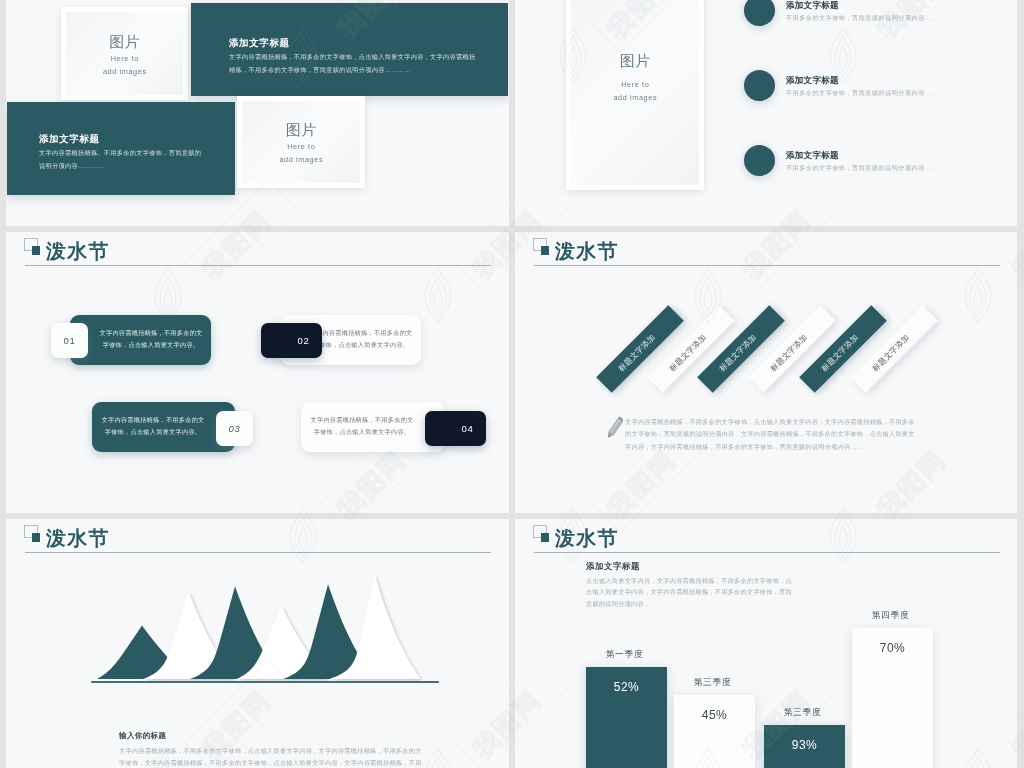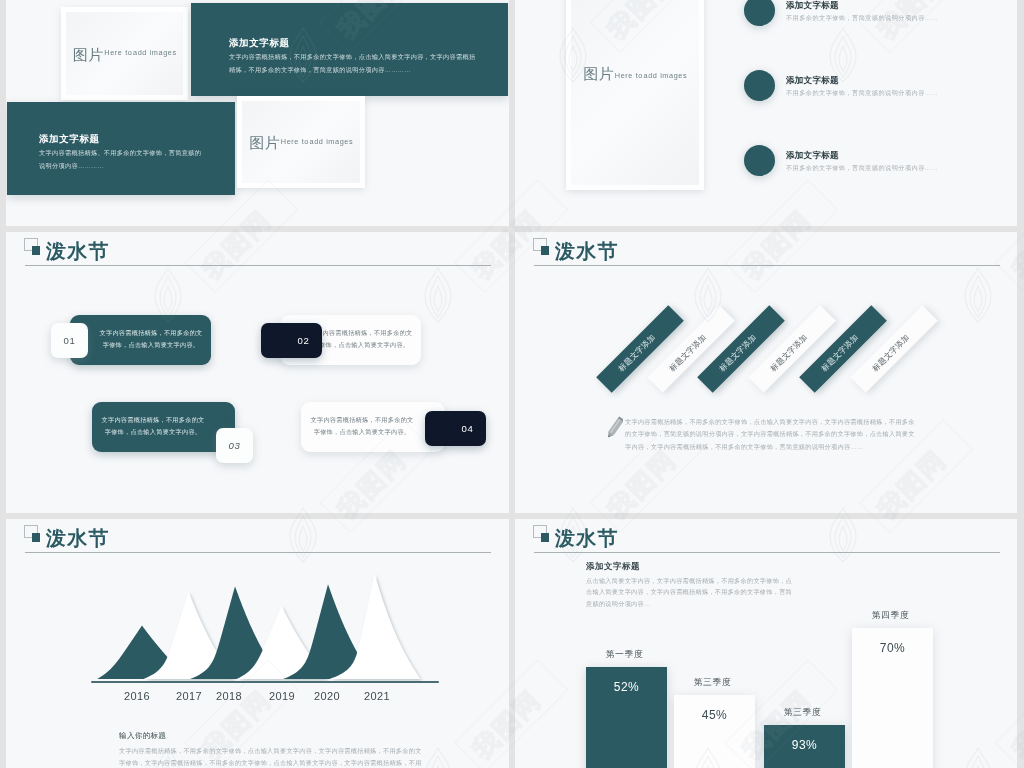--- a/index.html
+++ b/index.html
@@ -9,21 +9,21 @@
   .slide{position:absolute;background:#f7f8fa;overflow:hidden;}
   #s1{left:6px;top:-55px;width:503px;height:281px;}
   #s2{left:515px;top:-55px;width:502px;height:281px;}
   #s3{left:6px;top:232px;width:503px;height:281px;}
   #s4{left:515px;top:232px;width:502px;height:281px;}
   #s5{left:6px;top:519px;width:503px;height:281px;}
   #s6{left:515px;top:519px;width:502px;height:281px;}
   .imgframe{position:absolute;background:#fff;box-shadow:0 2px 7px rgba(90,110,120,.16);}
   .imgframe .inner{position:absolute;left:5px;top:5px;right:5px;bottom:5px;
       background:linear-gradient(135deg,#f2f4f6 0%,#fafbfc 55%,#f1f3f5 100%);
-      display:flex;flex-direction:row;align-items:center;justify-content:center;}
+      display:flex;flex-direction:column;align-items:center;justify-content:center;}
   .ph-cn{font-size:15px;color:#667c82;letter-spacing:0.5px;line-height:1;margin-bottom:4px;
       font-weight:400;text-indent:0.5px;padding-top:5px;}
   .ph-en{font-size:7.3px;color:#6f8086;letter-spacing:.6px;line-height:1.75;text-indent:.6px;}
   .tealpanel{position:absolute;background:#2b5a62;box-shadow:0 3px 9px rgba(60,90,100,.22);}
   .p-title{font-size:9.5px;font-weight:700;color:#fff;letter-spacing:.6px;}
   .p-body{font-size:6.2px;color:#d3e0e2;line-height:2.05;letter-spacing:.3px;}
 
   
   #s1 .f1{left:55px;top:62px;width:127px;height:93px;}
   #s1 .t1{left:185px;top:58px;width:317px;height:93px;}
@@ -66,21 +66,21 @@
   #s3 .b-teal{background:#0f172a;box-shadow:0 3px 9px rgba(55,90,100,.35);color:#fff;padding-left:24px;}
 
   #s3 .k1{left:64px;top:83px;width:141px;}
   #s3 .k1 .ctext{left:27px;width:108px;}
   #s3 .n1{left:45px;top:91px;}
   #s3 .k2{left:274px;top:83px;width:141px;}
   #s3 .k2 .ctext{left:27px;width:108px;}
   #s3 .n2{left:255px;top:91px;}
   #s3 .k3{left:86px;top:170px;width:143px;}
   #s3 .k3 .ctext{left:7px;width:108px;}
-  #s3 .n3{left:210px;top:196px;font-style:italic;}
+  #s3 .n3{left:210px;top:179px;font-style:italic;}
   #s3 .k4{left:295px;top:170px;width:144px;}
   #s3 .k4 .ctext{left:7px;width:108px;}
   #s3 .n4{left:419px;top:179px;}
 
   
   #s4 .rib{position:absolute;width:102px;height:22px;transform:rotate(-45deg);
       display:flex;align-items:center;justify-content:flex-start;padding-left:22px;box-sizing:border-box;}
   #s4 .rib span{font-size:7.8px;letter-spacing:.2px;white-space:nowrap;}
   #s4 .rib.dark{background:#2b5a62;box-shadow:1px 3px 7px rgba(60,90,100,.3);}
   #s4 .rib.dark span{color:#e7eff0;}
@@ -89,21 +89,21 @@
   #s4 .note{position:absolute;left:110px;top:184px;width:295px;font-size:6.2px;
       color:#a3abaf;line-height:1.98;letter-spacing:.25px;}
   #s4 .pencil{position:absolute;left:92px;top:183px;width:16px;height:25px;}
 
   
   #s5 .chart{position:absolute;left:80px;top:45px;width:360px;height:120px;overflow:visible;}
   #s5 .axis{position:absolute;left:85px;top:162px;width:348px;height:2px;background:#4a6d74;border-radius:1px;}
   #s5 .xlabels{position:absolute;left:85px;top:171px;width:355px;height:16px;}
   #s5 .xlabels span{position:absolute;font-size:11px;color:#3f4c50;
       font-family:"Liberation Sans",sans-serif;letter-spacing:.4px;transform:translateX(-50%);}
-  #s5 .cap-t{position:absolute;left:113px;top:212px;font-size:7.5px;font-weight:400;color:#39484c;letter-spacing:.4px;}
+  #s5 .cap-t{position:absolute;left:113px;top:212px;font-size:7.5px;font-weight:700;color:#39484c;letter-spacing:.4px;}
   #s5 .cap-b{position:absolute;left:113px;top:226px;width:305px;font-size:6.2px;color:#a3abaf;
       line-height:1.95;letter-spacing:.25px;}
 
   
   #s6 .lead-t{position:absolute;left:71px;top:42px;font-size:8.5px;font-weight:700;color:#39484c;letter-spacing:.5px;}
   #s6 .lead-b{position:absolute;left:71px;top:56px;width:212px;font-size:6.2px;color:#a3abaf;
       line-height:1.82;letter-spacing:.25px;}
   #s6 .bar{position:absolute;width:81px;}
   #s6 .bar .bv{position:absolute;left:0;width:81px;top:13px;text-align:center;font-size:12px;letter-spacing:.5px;
       font-family:"Liberation Sans",sans-serif;}
@@ -249,28 +249,20 @@
           </filter>
         </defs>
         <path d="M 11.00 115.00 L 12.07 114.41 L 13.10 113.81 L 14.08 113.22 L 15.03 112.62 L 15.94 112.03 L 16.81 111.43 L 17.65 110.84 L 18.47 110.24 L 19.25 109.65 L 20.00 109.06 L 20.73 108.46 L 21.44 107.87 L 22.12 107.27 L 22.78 106.68 L 23.43 106.08 L 24.05 105.49 L 24.66 104.89 L 25.25 104.30 L 25.82 103.71 L 26.38 103.11 L 26.93 102.52 L 27.46 101.92 L 27.99 101.33 L 28.50 100.73 L 29.01 100.14 L 29.50 99.54 L 29.99 98.95 L 30.47 98.36 L 30.94 97.76 L 31.40 97.17 L 31.86 96.57 L 32.32 95.98 L 32.76 95.38 L 33.21 94.79 L 33.65 94.19 L 34.08 93.60 L 34.51 93.01 L 34.94 92.41 L 35.37 91.82 L 35.79 91.22 L 36.21 90.63 L 36.63 90.03 L 37.05 89.44 L 37.46 88.84 L 37.87 88.25 L 38.28 87.66 L 38.69 87.06 L 39.10 86.47 L 39.51 85.87 L 39.92 85.28 L 40.32 84.68 L 40.73 84.09 L 41.13 83.49 L 41.54 82.90 L 41.94 82.31 L 42.35 81.71 L 42.75 81.12 L 43.15 80.52 L 43.56 79.93 L 43.96 79.33 L 44.36 78.74 L 44.76 78.14 L 45.16 77.55 L 45.57 76.96 L 45.97 76.36 L 46.37 75.77 L 46.77 75.17 L 47.17 74.58 L 47.57 73.98 L 47.97 73.39 L 48.38 72.79 L 48.78 72.20 L 49.18 71.61 L 49.58 71.01 L 49.98 70.42 L 50.38 69.82 L 50.78 69.23 L 51.18 68.63 L 51.59 68.04 L 51.99 67.44 L 52.39 66.85 L 52.79 66.26 L 53.19 65.66 L 53.59 65.07 L 53.99 64.47 L 54.39 63.88 L 54.80 63.28 L 55.20 62.69 L 55.60 62.09 L 56.00 61.50 L 56.43 62.09 L 56.86 62.69 L 57.30 63.28 L 57.73 63.88 L 58.17 64.47 L 58.61 65.07 L 59.06 65.66 L 59.50 66.26 L 59.95 66.85 L 60.40 67.44 L 60.85 68.04 L 61.30 68.63 L 61.76 69.23 L 62.21 69.82 L 62.67 70.42 L 63.13 71.01 L 63.59 71.61 L 64.06 72.20 L 64.53 72.79 L 64.99 73.39 L 65.46 73.98 L 65.93 74.58 L 66.41 75.17 L 66.88 75.77 L 67.36 76.36 L 67.84 76.96 L 68.32 77.55 L 68.80 78.14 L 69.28 78.74 L 69.77 79.33 L 70.26 79.93 L 70.75 80.52 L 71.24 81.12 L 71.73 81.71 L 72.23 82.31 L 72.72 82.90 L 73.22 83.49 L 73.72 84.09 L 74.22 84.68 L 74.72 85.28 L 75.23 85.87 L 75.73 86.47 L 76.24 87.06 L 76.75 87.66 L 77.26 88.25 L 77.78 88.84 L 78.29 89.44 L 78.81 90.03 L 79.33 90.63 L 79.85 91.22 L 80.37 91.82 L 80.89 92.41 L 81.42 93.01 L 81.94 93.60 L 82.47 94.19 L 83.00 94.79 L 83.54 95.38 L 84.07 95.98 L 84.60 96.57 L 85.14 97.17 L 85.68 97.76 L 86.22 98.36 L 86.76 98.95 L 87.30 99.54 L 87.85 100.14 L 88.40 100.73 L 88.94 101.33 L 89.49 101.92 L 90.04 102.52 L 90.60 103.11 L 91.15 103.71 L 91.71 104.30 L 92.27 104.89 L 92.83 105.49 L 93.39 106.08 L 93.95 106.68 L 94.52 107.27 L 95.08 107.87 L 95.65 108.46 L 96.22 109.06 L 96.79 109.65 L 97.36 110.24 L 97.94 110.84 L 98.51 111.43 L 99.09 112.03 L 99.67 112.62 L 100.25 113.22 L 100.83 113.81 L 101.41 114.41 L 102.00 115.00 Z" fill="#2b5a62"></path>
         <path d="M 57.50 115.00 L 59.86 114.03 L 62.01 113.06 L 63.95 112.08 L 65.73 111.11 L 67.34 110.14 L 68.80 109.17 L 70.14 108.20 L 71.36 107.22 L 72.47 106.25 L 73.50 105.28 L 74.43 104.31 L 75.30 103.33 L 76.09 102.36 L 76.83 101.39 L 77.51 100.42 L 78.15 99.45 L 78.74 98.47 L 79.29 97.50 L 79.82 96.53 L 80.31 95.56 L 80.78 94.59 L 81.23 93.61 L 81.65 92.64 L 82.06 91.67 L 82.46 90.70 L 82.84 89.73 L 83.21 88.75 L 83.56 87.78 L 83.92 86.81 L 84.26 85.84 L 84.59 84.86 L 84.93 83.89 L 85.25 82.92 L 85.57 81.95 L 85.89 80.98 L 86.21 80.00 L 86.52 79.03 L 86.83 78.06 L 87.14 77.09 L 87.45 76.12 L 87.75 75.14 L 88.06 74.17 L 88.36 73.20 L 88.67 72.23 L 88.97 71.25 L 89.27 70.28 L 89.58 69.31 L 89.88 68.34 L 90.18 67.37 L 90.48 66.39 L 90.78 65.42 L 91.08 64.45 L 91.38 63.48 L 91.68 62.51 L 91.98 61.53 L 92.28 60.56 L 92.58 59.59 L 92.89 58.62 L 93.19 57.65 L 93.49 56.67 L 93.79 55.70 L 94.09 54.73 L 94.39 53.76 L 94.69 52.78 L 94.99 51.81 L 95.29 50.84 L 95.59 49.87 L 95.89 48.90 L 96.19 47.92 L 96.49 46.95 L 96.79 45.98 L 97.09 45.01 L 97.39 44.04 L 97.69 43.06 L 97.99 42.09 L 98.29 41.12 L 98.59 40.15 L 98.89 39.18 L 99.20 38.20 L 99.50 37.23 L 99.80 36.26 L 100.10 35.29 L 100.40 34.31 L 100.70 33.34 L 101.00 32.37 L 101.30 31.40 L 101.60 30.43 L 101.90 29.45 L 102.20 28.48 L 102.50 27.51 L 102.88 28.48 L 103.27 29.45 L 103.65 30.43 L 104.04 31.40 L 104.42 32.37 L 104.81 33.34 L 105.20 34.31 L 105.59 35.29 L 105.98 36.26 L 106.37 37.23 L 106.77 38.20 L 107.16 39.18 L 107.56 40.15 L 107.96 41.12 L 108.36 42.09 L 108.76 43.06 L 109.17 44.04 L 109.58 45.01 L 109.99 45.98 L 110.40 46.95 L 110.82 47.92 L 111.23 48.90 L 111.65 49.87 L 112.08 50.84 L 112.50 51.81 L 112.93 52.78 L 113.36 53.76 L 113.79 54.73 L 114.23 55.70 L 114.67 56.67 L 115.11 57.65 L 115.56 58.62 L 116.01 59.59 L 116.46 60.56 L 116.91 61.53 L 117.37 62.51 L 117.83 63.48 L 118.30 64.45 L 118.77 65.42 L 119.24 66.39 L 119.72 67.37 L 120.20 68.34 L 120.68 69.31 L 121.17 70.28 L 121.66 71.25 L 122.16 72.23 L 122.66 73.20 L 123.16 74.17 L 123.67 75.14 L 124.18 76.12 L 124.69 77.09 L 125.21 78.06 L 125.74 79.03 L 126.26 80.00 L 126.80 80.98 L 127.33 81.95 L 127.87 82.92 L 128.42 83.89 L 128.97 84.86 L 129.52 85.84 L 130.08 86.81 L 130.65 87.78 L 131.22 88.75 L 131.79 89.73 L 132.37 90.70 L 132.95 91.67 L 133.54 92.64 L 134.13 93.61 L 134.73 94.59 L 135.33 95.56 L 135.94 96.53 L 136.55 97.50 L 137.17 98.47 L 137.79 99.45 L 138.42 100.42 L 139.06 101.39 L 139.69 102.36 L 140.34 103.33 L 140.99 104.31 L 141.64 105.28 L 142.30 106.25 L 142.97 107.22 L 143.64 108.20 L 144.32 109.17 L 145.00 110.14 L 145.69 111.11 L 146.38 112.08 L 147.08 113.06 L 147.79 114.03 L 148.50 115.00 Z" fill="#ffffff" filter="url(#mshadow)"></path>
         <path d="M 104.00 115.00 L 106.62 113.97 L 108.97 112.94 L 111.10 111.91 L 113.01 110.88 L 114.74 109.85 L 116.30 108.82 L 117.71 107.79 L 118.99 106.77 L 120.15 105.74 L 121.20 104.71 L 122.16 103.68 L 123.03 102.65 L 123.83 101.62 L 124.56 100.59 L 125.24 99.56 L 125.86 98.53 L 126.44 97.50 L 126.98 96.47 L 127.49 95.44 L 127.96 94.41 L 128.41 93.38 L 128.84 92.35 L 129.25 91.33 L 129.63 90.30 L 130.01 89.27 L 130.37 88.24 L 130.71 87.21 L 131.05 86.18 L 131.38 85.15 L 131.71 84.12 L 132.02 83.09 L 132.34 82.06 L 132.64 81.03 L 132.95 80.00 L 133.25 78.97 L 133.55 77.94 L 133.84 76.91 L 134.14 75.89 L 134.43 74.86 L 134.72 73.83 L 135.01 72.80 L 135.30 71.77 L 135.59 70.74 L 135.87 69.71 L 136.16 68.68 L 136.45 67.65 L 136.73 66.62 L 137.02 65.59 L 137.31 64.56 L 137.59 63.53 L 137.88 62.50 L 138.16 61.47 L 138.45 60.45 L 138.73 59.42 L 139.02 58.39 L 139.30 57.36 L 139.59 56.33 L 139.87 55.30 L 140.16 54.27 L 140.44 53.24 L 140.73 52.21 L 141.02 51.18 L 141.30 50.15 L 141.59 49.12 L 141.87 48.09 L 142.16 47.06 L 142.44 46.03 L 142.73 45.01 L 143.01 43.98 L 143.30 42.95 L 143.58 41.92 L 143.87 40.89 L 144.15 39.86 L 144.44 38.83 L 144.72 37.80 L 145.01 36.77 L 145.29 35.74 L 145.58 34.71 L 145.86 33.68 L 146.15 32.65 L 146.43 31.62 L 146.72 30.59 L 147.00 29.57 L 147.29 28.54 L 147.57 27.51 L 147.86 26.48 L 148.14 25.45 L 148.43 24.42 L 148.71 23.39 L 149.00 22.36 L 149.38 23.39 L 149.75 24.42 L 150.13 25.45 L 150.51 26.48 L 150.89 27.51 L 151.27 28.54 L 151.65 29.57 L 152.03 30.59 L 152.41 31.62 L 152.80 32.65 L 153.18 33.68 L 153.57 34.71 L 153.96 35.74 L 154.35 36.77 L 154.74 37.80 L 155.14 38.83 L 155.54 39.86 L 155.94 40.89 L 156.34 41.92 L 156.74 42.95 L 157.15 43.98 L 157.56 45.01 L 157.97 46.03 L 158.38 47.06 L 158.80 48.09 L 159.22 49.12 L 159.64 50.15 L 160.06 51.18 L 160.49 52.21 L 160.92 53.24 L 161.36 54.27 L 161.80 55.30 L 162.24 56.33 L 162.68 57.36 L 163.13 58.39 L 163.58 59.42 L 164.04 60.45 L 164.49 61.47 L 164.96 62.50 L 165.42 63.53 L 165.89 64.56 L 166.37 65.59 L 166.85 66.62 L 167.33 67.65 L 167.82 68.68 L 168.31 69.71 L 168.80 70.74 L 169.30 71.77 L 169.80 72.80 L 170.31 73.83 L 170.83 74.86 L 171.34 75.89 L 171.87 76.91 L 172.39 77.94 L 172.92 78.97 L 173.46 80.00 L 174.00 81.03 L 174.55 82.06 L 175.10 83.09 L 175.66 84.12 L 176.22 85.15 L 176.78 86.18 L 177.36 87.21 L 177.93 88.24 L 178.52 89.27 L 179.10 90.30 L 179.70 91.33 L 180.30 92.35 L 180.90 93.38 L 181.51 94.41 L 182.13 95.44 L 182.75 96.47 L 183.38 97.50 L 184.01 98.53 L 184.65 99.56 L 185.30 100.59 L 185.95 101.62 L 186.61 102.65 L 187.27 103.68 L 187.94 104.71 L 188.62 105.74 L 189.30 106.77 L 189.99 107.79 L 190.69 108.82 L 191.39 109.85 L 192.10 110.88 L 192.81 111.91 L 193.54 112.94 L 194.26 113.97 L 195.00 115.00 Z" fill="#2b5a62"></path>
         <path d="M 150.50 115.00 L 152.23 114.19 L 153.84 113.38 L 155.33 112.56 L 156.72 111.75 L 158.01 110.94 L 159.22 110.13 L 160.34 109.32 L 161.39 108.50 L 162.38 107.69 L 163.30 106.88 L 164.16 106.07 L 164.97 105.26 L 165.74 104.45 L 166.46 103.63 L 167.15 102.82 L 167.80 102.01 L 168.41 101.20 L 169.00 100.39 L 169.56 99.57 L 170.10 98.76 L 170.61 97.95 L 171.11 97.14 L 171.58 96.33 L 172.05 95.51 L 172.50 94.70 L 172.93 93.89 L 173.36 93.08 L 173.77 92.27 L 174.18 91.46 L 174.58 90.64 L 174.97 89.83 L 175.35 89.02 L 175.73 88.21 L 176.10 87.40 L 176.47 86.58 L 176.84 85.77 L 177.20 84.96 L 177.56 84.15 L 177.92 83.34 L 178.28 82.52 L 178.63 81.71 L 178.98 80.90 L 179.33 80.09 L 179.68 79.28 L 180.03 78.47 L 180.38 77.65 L 180.73 76.84 L 181.07 76.03 L 181.42 75.22 L 181.76 74.41 L 182.11 73.59 L 182.45 72.78 L 182.80 71.97 L 183.14 71.16 L 183.48 70.35 L 183.83 69.53 L 184.17 68.72 L 184.52 67.91 L 184.86 67.10 L 185.20 66.29 L 185.55 65.47 L 185.89 64.66 L 186.23 63.85 L 186.58 63.04 L 186.92 62.23 L 187.26 61.42 L 187.61 60.60 L 187.95 59.79 L 188.29 58.98 L 188.64 58.17 L 188.98 57.36 L 189.32 56.54 L 189.67 55.73 L 190.01 54.92 L 190.35 54.11 L 190.69 53.30 L 191.04 52.48 L 191.38 51.67 L 191.72 50.86 L 192.07 50.05 L 192.41 49.24 L 192.75 48.43 L 193.10 47.61 L 193.44 46.80 L 193.78 45.99 L 194.13 45.18 L 194.47 44.37 L 194.81 43.55 L 195.16 42.74 L 195.50 41.93 L 195.90 42.74 L 196.31 43.55 L 196.71 44.37 L 197.12 45.18 L 197.53 45.99 L 197.93 46.80 L 198.35 47.61 L 198.76 48.43 L 199.17 49.24 L 199.59 50.05 L 200.01 50.86 L 200.43 51.67 L 200.85 52.48 L 201.27 53.30 L 201.70 54.11 L 202.12 54.92 L 202.55 55.73 L 202.99 56.54 L 203.42 57.36 L 203.86 58.17 L 204.30 58.98 L 204.74 59.79 L 205.18 60.60 L 205.63 61.42 L 206.08 62.23 L 206.53 63.04 L 206.98 63.85 L 207.44 64.66 L 207.90 65.47 L 208.36 66.29 L 208.82 67.10 L 209.29 67.91 L 209.76 68.72 L 210.23 69.53 L 210.70 70.35 L 211.18 71.16 L 211.66 71.97 L 212.14 72.78 L 212.63 73.59 L 213.11 74.41 L 213.61 75.22 L 214.10 76.03 L 214.60 76.84 L 215.10 77.65 L 215.60 78.47 L 216.10 79.28 L 216.61 80.09 L 217.12 80.90 L 217.64 81.71 L 218.15 82.52 L 218.67 83.34 L 219.20 84.15 L 219.72 84.96 L 220.25 85.77 L 220.79 86.58 L 221.32 87.40 L 221.86 88.21 L 222.40 89.02 L 222.95 89.83 L 223.50 90.64 L 224.05 91.46 L 224.60 92.27 L 225.16 93.08 L 225.72 93.89 L 226.29 94.70 L 226.85 95.51 L 227.43 96.33 L 228.00 97.14 L 228.58 97.95 L 229.16 98.76 L 229.74 99.57 L 230.33 100.39 L 230.92 101.20 L 231.52 102.01 L 232.11 102.82 L 232.72 103.63 L 233.32 104.45 L 233.93 105.26 L 234.54 106.07 L 235.15 106.88 L 235.77 107.69 L 236.40 108.50 L 237.02 109.32 L 237.65 110.13 L 238.28 110.94 L 238.92 111.75 L 239.56 112.56 L 240.20 113.38 L 240.85 114.19 L 241.50 115.00 Z" fill="#ffffff" filter="url(#mshadow)"></path>
         <path d="M 197.00 115.00 L 199.72 113.95 L 202.17 112.90 L 204.37 111.84 L 206.34 110.79 L 208.12 109.74 L 209.71 108.69 L 211.15 107.63 L 212.45 106.58 L 213.62 105.53 L 214.69 104.48 L 215.65 103.43 L 216.53 102.37 L 217.33 101.32 L 218.06 100.27 L 218.73 99.22 L 219.35 98.16 L 219.93 97.11 L 220.46 96.06 L 220.96 95.01 L 221.43 93.96 L 221.87 92.90 L 222.28 91.85 L 222.68 90.80 L 223.06 89.75 L 223.43 88.69 L 223.78 87.64 L 224.12 86.59 L 224.45 85.54 L 224.77 84.49 L 225.09 83.43 L 225.40 82.38 L 225.70 81.33 L 226.00 80.28 L 226.30 79.22 L 226.59 78.17 L 226.88 77.12 L 227.17 76.07 L 227.46 75.02 L 227.74 73.96 L 228.03 72.91 L 228.31 71.86 L 228.59 70.81 L 228.87 69.75 L 229.16 68.70 L 229.44 67.65 L 229.72 66.60 L 230.00 65.55 L 230.28 64.49 L 230.56 63.44 L 230.84 62.39 L 231.12 61.34 L 231.40 60.28 L 231.67 59.23 L 231.95 58.18 L 232.23 57.13 L 232.51 56.08 L 232.79 55.02 L 233.07 53.97 L 233.35 52.92 L 233.63 51.87 L 233.91 50.81 L 234.19 49.76 L 234.47 48.71 L 234.74 47.66 L 235.02 46.61 L 235.30 45.55 L 235.58 44.50 L 235.86 43.45 L 236.14 42.40 L 236.42 41.34 L 236.70 40.29 L 236.98 39.24 L 237.26 38.19 L 237.54 37.14 L 237.81 36.08 L 238.09 35.03 L 238.37 33.98 L 238.65 32.93 L 238.93 31.87 L 239.21 30.82 L 239.49 29.77 L 239.77 28.72 L 240.05 27.67 L 240.33 26.61 L 240.60 25.56 L 240.88 24.51 L 241.16 23.46 L 241.44 22.40 L 241.72 21.35 L 242.00 20.30 L 242.37 21.35 L 242.75 22.40 L 243.12 23.46 L 243.50 24.51 L 243.87 25.56 L 244.25 26.61 L 244.63 27.67 L 245.01 28.72 L 245.39 29.77 L 245.77 30.82 L 246.15 31.87 L 246.53 32.93 L 246.92 33.98 L 247.31 35.03 L 247.70 36.08 L 248.09 37.14 L 248.48 38.19 L 248.88 39.24 L 249.28 40.29 L 249.68 41.34 L 250.08 42.40 L 250.48 43.45 L 250.89 44.50 L 251.30 45.55 L 251.72 46.61 L 252.13 47.66 L 252.55 48.71 L 252.97 49.76 L 253.40 50.81 L 253.83 51.87 L 254.26 52.92 L 254.69 53.97 L 255.13 55.02 L 255.57 56.08 L 256.02 57.13 L 256.46 58.18 L 256.92 59.23 L 257.37 60.28 L 257.83 61.34 L 258.30 62.39 L 258.76 63.44 L 259.24 64.49 L 259.71 65.55 L 260.19 66.60 L 260.68 67.65 L 261.17 68.70 L 261.66 69.75 L 262.16 70.81 L 262.66 71.86 L 263.17 72.91 L 263.68 73.96 L 264.19 75.02 L 264.71 76.07 L 265.24 77.12 L 265.77 78.17 L 266.31 79.22 L 266.85 80.28 L 267.40 81.33 L 267.95 82.38 L 268.50 83.43 L 269.07 84.49 L 269.63 85.54 L 270.21 86.59 L 270.79 87.64 L 271.37 88.69 L 271.96 89.75 L 272.56 90.80 L 273.16 91.85 L 273.77 92.90 L 274.38 93.96 L 275.00 95.01 L 275.63 96.06 L 276.26 97.11 L 276.90 98.16 L 277.54 99.22 L 278.19 100.27 L 278.85 101.32 L 279.51 102.37 L 280.18 103.43 L 280.86 104.48 L 281.54 105.53 L 282.23 106.58 L 282.93 107.63 L 283.63 108.69 L 284.34 109.74 L 285.06 110.79 L 285.78 111.84 L 286.52 112.90 L 287.25 113.95 L 288.00 115.00 Z" fill="#2b5a62"></path>
         <path d="M 243.50 115.00 L 246.79 113.83 L 249.70 112.67 L 252.28 111.50 L 254.55 110.33 L 256.56 109.17 L 258.35 108.00 L 259.93 106.83 L 261.33 105.67 L 262.57 104.50 L 263.68 103.33 L 264.67 102.17 L 265.56 101.00 L 266.35 99.83 L 267.07 98.67 L 267.72 97.50 L 268.31 96.33 L 268.85 95.17 L 269.34 94.00 L 269.80 92.83 L 270.23 91.67 L 270.62 90.50 L 271.00 89.33 L 271.35 88.17 L 271.69 87.00 L 272.01 85.83 L 272.32 84.67 L 272.62 83.50 L 272.91 82.33 L 273.19 81.17 L 273.47 80.00 L 273.74 78.83 L 274.01 77.67 L 274.27 76.50 L 274.53 75.33 L 274.79 74.17 L 275.05 73.00 L 275.31 71.83 L 275.56 70.67 L 275.81 69.50 L 276.06 68.33 L 276.31 67.17 L 276.57 66.00 L 276.82 64.83 L 277.07 63.67 L 277.31 62.50 L 277.56 61.33 L 277.81 60.17 L 278.06 59.00 L 278.31 57.83 L 278.56 56.67 L 278.81 55.50 L 279.06 54.33 L 279.31 53.17 L 279.55 52.00 L 279.80 50.83 L 280.05 49.67 L 280.30 48.50 L 280.55 47.33 L 280.80 46.17 L 281.04 45.00 L 281.29 43.83 L 281.54 42.67 L 281.79 41.50 L 282.04 40.33 L 282.29 39.17 L 282.54 38.00 L 282.78 36.83 L 283.03 35.67 L 283.28 34.50 L 283.53 33.33 L 283.78 32.17 L 284.03 31.00 L 284.28 29.83 L 284.52 28.67 L 284.77 27.50 L 285.02 26.33 L 285.27 25.17 L 285.52 24.00 L 285.77 22.83 L 286.01 21.67 L 286.26 20.50 L 286.51 19.33 L 286.76 18.17 L 287.01 17.00 L 287.26 15.83 L 287.51 14.67 L 287.75 13.50 L 288.00 12.33 L 288.25 11.17 L 288.50 10.00 L 288.86 11.17 L 289.22 12.33 L 289.58 13.50 L 289.94 14.67 L 290.30 15.83 L 290.66 17.00 L 291.03 18.17 L 291.39 19.33 L 291.76 20.50 L 292.12 21.67 L 292.49 22.83 L 292.86 24.00 L 293.23 25.17 L 293.60 26.33 L 293.97 27.50 L 294.34 28.67 L 294.72 29.83 L 295.10 31.00 L 295.48 32.17 L 295.86 33.33 L 296.25 34.50 L 296.64 35.67 L 297.03 36.83 L 297.42 38.00 L 297.81 39.17 L 298.21 40.33 L 298.61 41.50 L 299.02 42.67 L 299.43 43.83 L 299.84 45.00 L 300.25 46.17 L 300.67 47.33 L 301.09 48.50 L 301.52 49.67 L 301.95 50.83 L 302.38 52.00 L 302.82 53.17 L 303.26 54.33 L 303.70 55.50 L 304.15 56.67 L 304.61 57.83 L 305.07 59.00 L 305.53 60.17 L 306.00 61.33 L 306.47 62.50 L 306.95 63.67 L 307.43 64.83 L 307.92 66.00 L 308.42 67.17 L 308.92 68.33 L 309.42 69.50 L 309.93 70.67 L 310.45 71.83 L 310.97 73.00 L 311.50 74.17 L 312.03 75.33 L 312.57 76.50 L 313.12 77.67 L 313.67 78.83 L 314.23 80.00 L 314.79 81.17 L 315.37 82.33 L 315.95 83.50 L 316.53 84.67 L 317.12 85.83 L 317.72 87.00 L 318.33 88.17 L 318.95 89.33 L 319.57 90.50 L 320.20 91.67 L 320.83 92.83 L 321.48 94.00 L 322.13 95.17 L 322.79 96.33 L 323.46 97.50 L 324.13 98.67 L 324.82 99.83 L 325.51 101.00 L 326.21 102.17 L 326.92 103.33 L 327.64 104.50 L 328.36 105.67 L 329.10 106.83 L 329.84 108.00 L 330.60 109.17 L 331.36 110.33 L 332.13 111.50 L 332.91 112.67 L 333.70 113.83 L 334.50 115.00 Z" fill="#ffffff" filter="url(#mshadow)"></path>
       </svg>
     <div class="axis"></div>
-    <div class="xlabels" id="mx">
-        <span style="left: 46px;">2016</span>
-        <span style="left: 98px;">2017</span>
-        <span style="left: 138px;">2018</span>
-        <span style="left: 191px;">2019</span>
-        <span style="left: 236px;">2020</span>
-        <span style="left: 286px;">2021</span>
-      </div>
     <div class="cap-t">输入你的标题</div>
     <div class="cap-b">文字内容需概括精炼，不用多余的文字修饰，点击输入简要文字内容，文字内容需概括精炼，不用多余的文字修饰，文字内容需概括精炼，不用多余的文字修饰，点击输入简要文字内容，文字内容需概括精炼，不用多余的文字修饰。</div>
   </div>
   <div class="slide" id="s6">
     <div class="shead">
       <div class="sq-o"></div>
       <div class="sq-f"></div>
       <div class="stitle">泼水节</div>
       <div class="sline"></div>
     </div>

